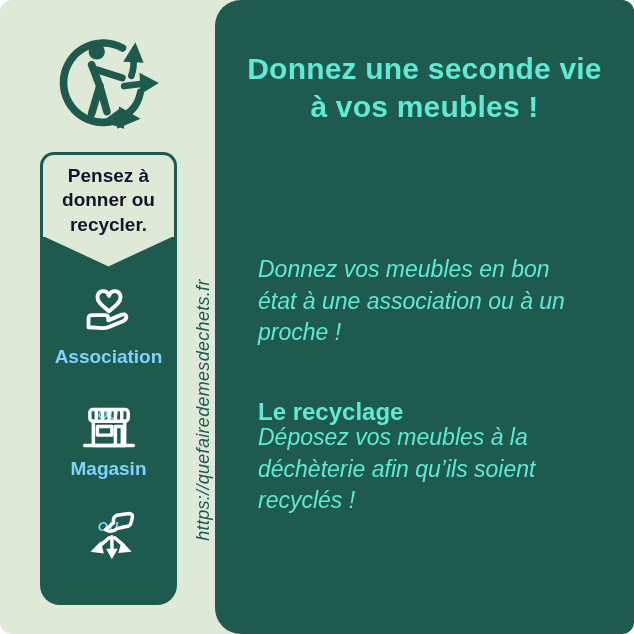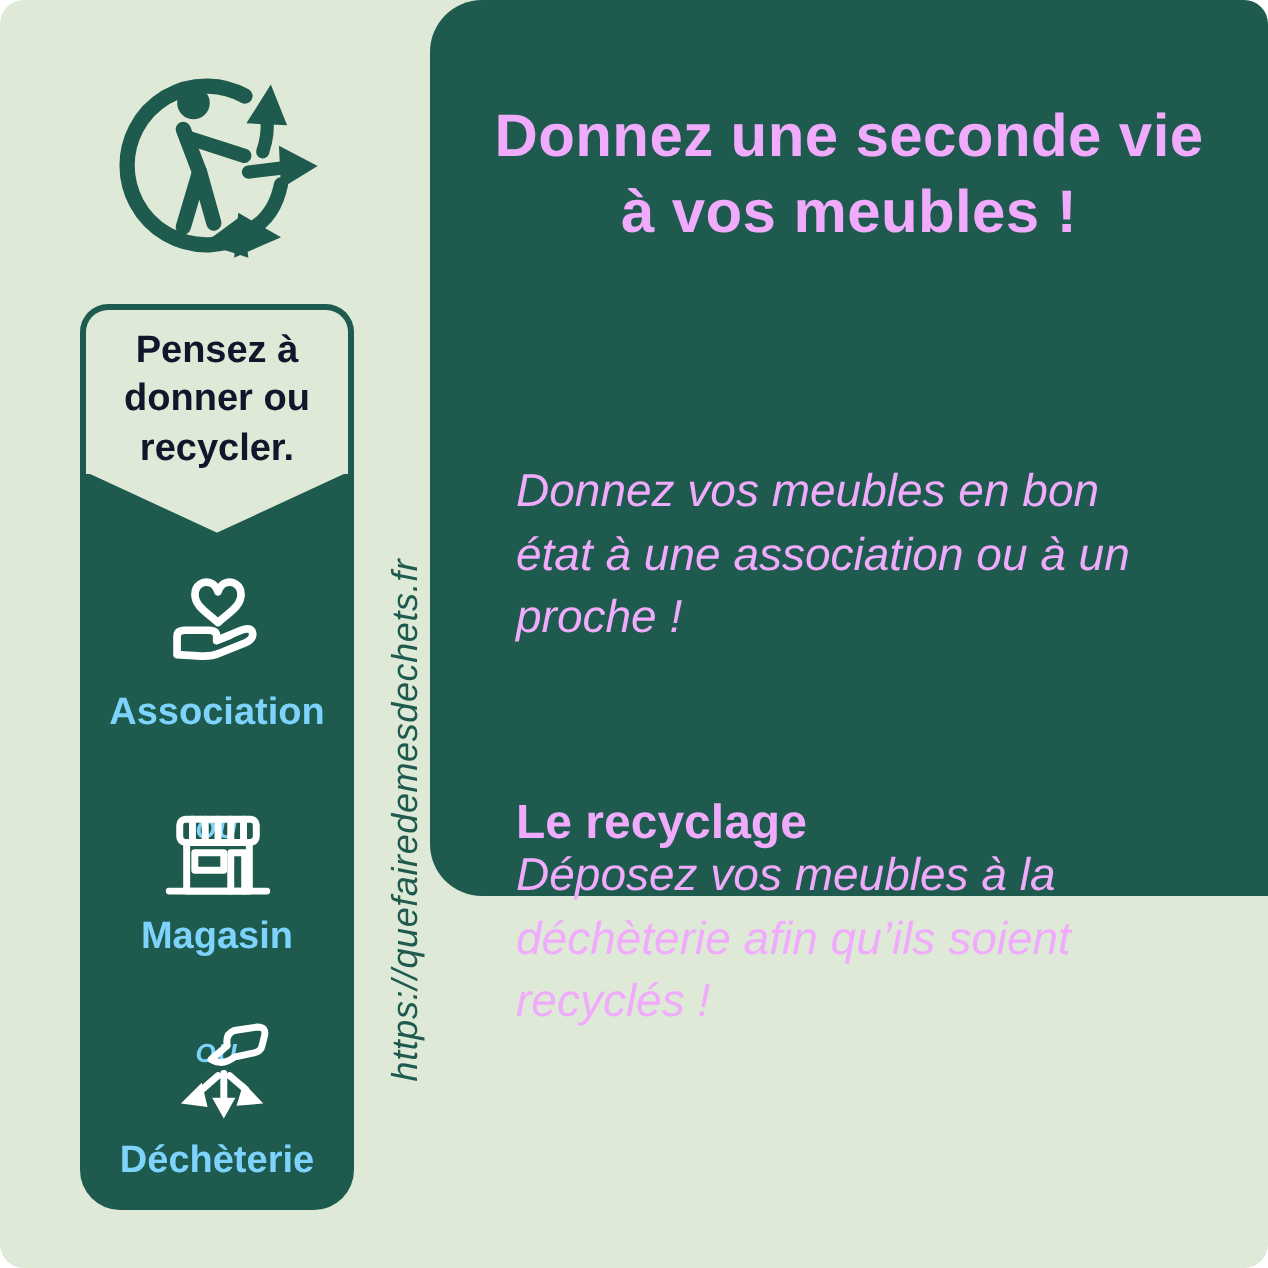--- a/index.html
+++ b/index.html
@@ -4,36 +4,36 @@
 <style>
   * { margin:0; padding:0; box-sizing:border-box; }
   html,body { background:#ffffff; }
   body { font-family:"Liberation Sans", sans-serif; }
   .card {
     position:relative; width:634px; height:634px; margin:0 auto;
     background:#dfe9d8; border-radius:12px; overflow:hidden;
   }
   
   .dark-panel {
-    position:absolute; left:215px; top:0; width:419px; height:448px;
-    background:#1e5a4d; border-radius:26px 0 0 26px; color:#f0abfc;
+    position:absolute; left:215px; top:0; width:419px; height:634px;
+    background:#1e5a4d; border-radius:26px 0 0 26px; color:#5eead4;
   }
   .title {
     position:absolute; top:50px; left:0; width:419px; text-align:center;
     font-size:30px; font-weight:bold; line-height:1.28; letter-spacing:0.2px;
   }
   .section-heading {
     position:absolute; left:43px; font-size:24px; font-weight:bold;
   }
   .section-body {
     position:absolute; left:43px; width:322px;
     font-size:23px; font-style:italic; line-height:1.38;
   }
   .heading-don  { top:204px; }
-  .body-don     { top:230px; }
+  .body-don     { top:254px; }
   .heading-rec  { top:398px; }
   .body-rec     { top:422px; }
   
   .triman { position:absolute; left:55px; top:28px; width:114px; height:108px; }
   .banner {
     position:absolute; left:40px; top:152px; width:137px; height:86px;
     background:#dfe9d8; border:3px solid #1e5a4d; border-bottom:none;
     border-radius:14px 14px 0 0; text-align:center; padding:9px 8px 0;
     color:#0f172a; font-size:19px; font-weight:bold; line-height:1.28;
   }
@@ -132,18 +132,17 @@
       <svg class="ribbon-icon" width="58" height="58" viewBox="0 0 100 100">
         <path class="stroke" stroke-width="5" d="M44,34 L58,22 Q56,12 64,9 L84,6 Q92,6 90,14 L88,22 Q87,28 78,29 L64,32 Q54,40 44,34 Z"></path>
         <path class="stroke" stroke-width="5" d="M50,48 L34,62"></path>
         <polygon fill="#ffffff" points="36,54 18,72 41,75"></polygon>
         <path class="stroke" stroke-width="5" d="M55,46 L55,68"></path>
         <polygon fill="#ffffff" points="45,67 55,85 65,67"></polygon>
         <path class="stroke" stroke-width="5" d="M60,48 L74,60"></path>
         <polygon fill="#ffffff" points="72,54 89,72 66,74"></polygon>
       </svg>
     </div>
-    <div class="ribbon-item label-dech">Déchèterie</div>
   </div>
 
   <div class="url-vertical">https://quefairedemesdechets.fr</div>
 
 </div>
 
 </body></html>

